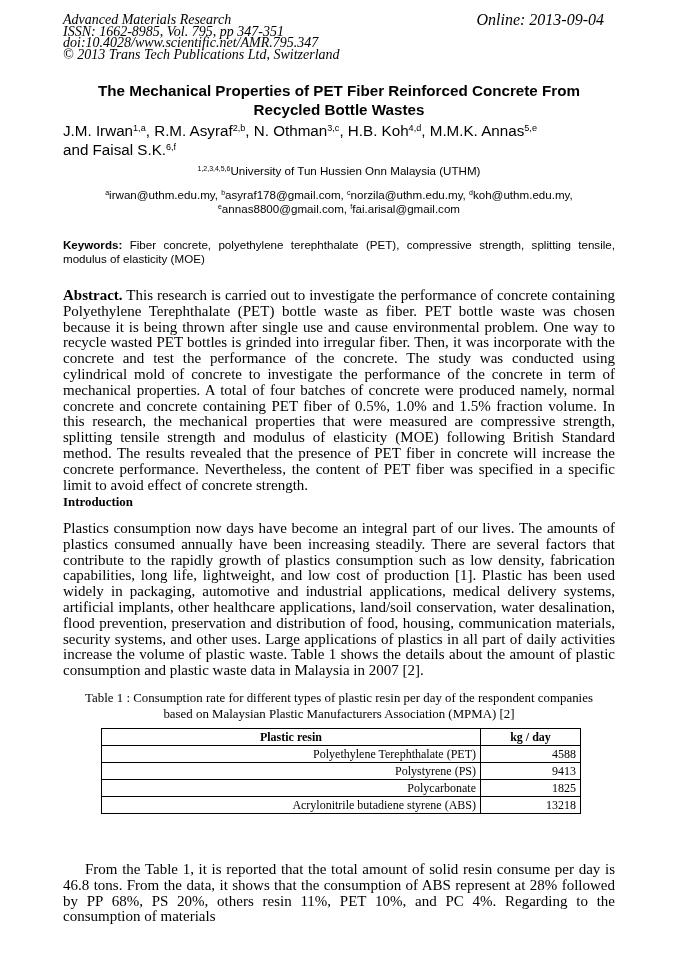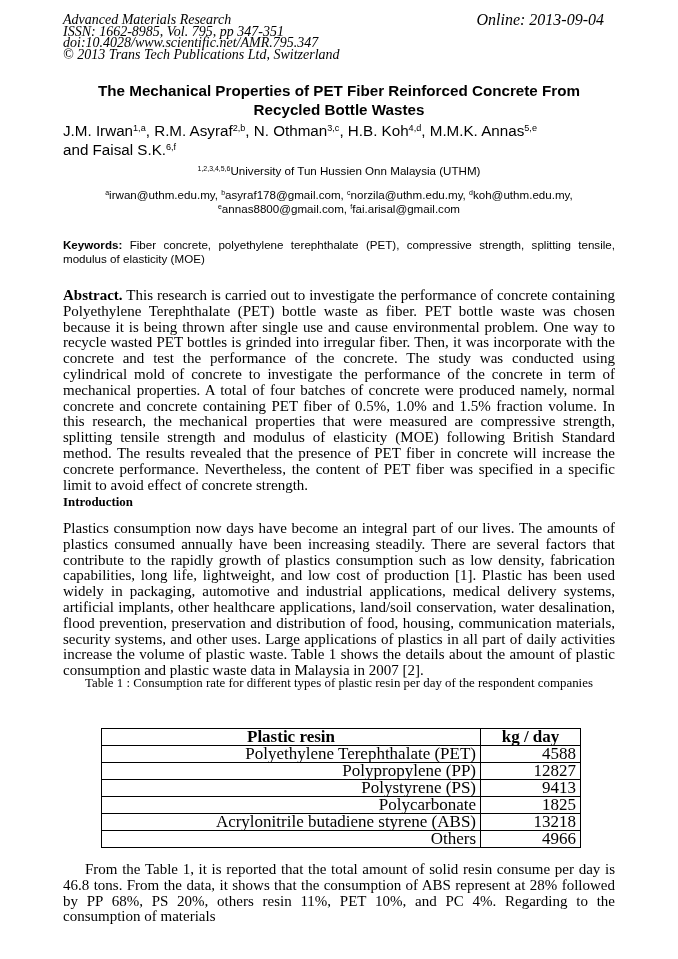--- a/index.html
+++ b/index.html
@@ -18,23 +18,23 @@
 
   .keywords { position: absolute; left: 63px; width: 552px; top: 238px; font-size: 11.6px; line-height: 14px; text-align: justify; }
   .keywords b { font-weight: bold; }
 
   .para { position: absolute; left: 63px; width: 552px; font-size: 15px; line-height: 15.8px; text-align: justify; }
   .para b { font-weight: bold; }
   .abstract { top: 288px; }
   .intro-head { position: absolute; left: 63px; top: 495px; font-size: 12.9px; font-weight: bold; line-height: 15.8px; }
   .intro { top: 521px; }
 
-  .caption { position: absolute; left: 63px; width: 552px; top: 676px; text-align: center; font-size: 12.9px; line-height: 15.8px; }
+  .caption { position: absolute; left: 63px; width: 552px; top: 691px; text-align: center; font-size: 12.9px; line-height: 15.8px; }
 
-  table.data { position: absolute; left: 101px; top: 728px; width: 480px; border-collapse: collapse; font-size: 17px; }
+  table.data { position: absolute; left: 101px; top: 728px; width: 480px; border-collapse: collapse; font-size: 12px; }
   table.data th, table.data td { border: 1px solid #000; padding: 0 4px; height: 16px; line-height: 16px; text-align: right; font-weight: normal; }
   table.data th { text-align: center; font-weight: bold; }
   table.data td.v, table.data th.v { width: 91px; }
 
   .para2 { top: 862px; text-indent: 22px; }
 </style>
 </head>
 <body class="serif">
 
 <div class="header-left">
@@ -78,50 +78,43 @@
 
 <div class="keywords sans"><b>Keywords:</b> <span>Fiber concrete, polyethylene terephthalate (PET), compressive strength, splitting tensile, modulus of elasticity (MOE)</span></div>
 
 <div class="para abstract"><b>Abstract.</b> <span>This research is carried out to investigate the performance of concrete containing Polyethylene Terephthalate (PET) bottle waste as fiber. PET bottle waste was chosen because it is being thrown after single use and cause environmental problem. One way to recycle wasted PET bottles is grinded into irregular fiber. Then, it was incorporate with the concrete and test the performance of the concrete. The study was conducted using cylindrical mold of concrete to investigate the performance of the concrete in term of mechanical properties. A total of four batches of concrete were produced namely, normal concrete and concrete containing PET fiber of 0.5%, 1.0% and 1.5% fraction volume. In this research, the mechanical properties that were measured are compressive strength, splitting tensile strength and modulus of elasticity (MOE) following British Standard method. The results revealed that the presence of PET fiber in concrete will increase the concrete performance. Nevertheless, the content of PET fiber was specified in a specific limit to avoid effect of concrete strength.</span></div>
 
 <div class="intro-head">Introduction</div>
 <div class="para intro">Plastics consumption now days have become an integral part of our lives. The amounts of plastics consumed annually have been increasing steadily. There are several factors that contribute to the rapidly growth of plastics consumption such as low density, fabrication capabilities, long life, lightweight, and low cost of production [1]. Plastic has been used widely in packaging, automotive and industrial applications, medical delivery systems, artificial implants, other healthcare applications, land/soil conservation, water desalination, flood prevention, preservation and distribution of food, housing, communication materials, security systems, and other uses. Large applications of plastics in all part of daily activities increase the volume of plastic waste. Table 1 shows the details about the amount of plastic consumption and plastic waste data in Malaysia in 2007 [2].</div>
 
 <div class="caption">
   <div>Table 1 : Consumption rate for different types of plastic resin per day of the respondent companies</div>
+  <div>based on Malaysian Plastic Manufacturers Association (MPMA) [2]</div>
 </div>
 
 <table class="data">
   <thead>
     <tr>
       <th>Plastic resin</th>
       <th class="v">kg / day</th>
     </tr>
   </thead>
   <tbody>
     <tr>
         <td>Polyethylene Terephthalate (PET)</td>
         <td class="v">4588</td>
       </tr>
     <tr>
-        <td>Polypropylene (PP)</td>
-        <td class="v">12827</td>
-      </tr>
-    <tr>
         <td>Polystyrene (PS)</td>
         <td class="v">9413</td>
       </tr>
     <tr>
         <td>Polycarbonate</td>
         <td class="v">1825</td>
       </tr>
     <tr>
         <td>Acrylonitrile butadiene styrene (ABS)</td>
         <td class="v">13218</td>
       </tr>
-    <tr>
-        <td>Others</td>
-        <td class="v">4966</td>
-      </tr>
   </tbody>
 </table>
 
 <div class="para para2">From the Table 1, it is reported that the total amount of solid resin consume per day is 46.8 tons. From the data, it shows that the consumption of ABS represent at 28% followed by PP 68%, PS 20%, others resin 11%, PET 10%, and PC 4%. Regarding to the consumption of materials</div>
 
 </body></html>

